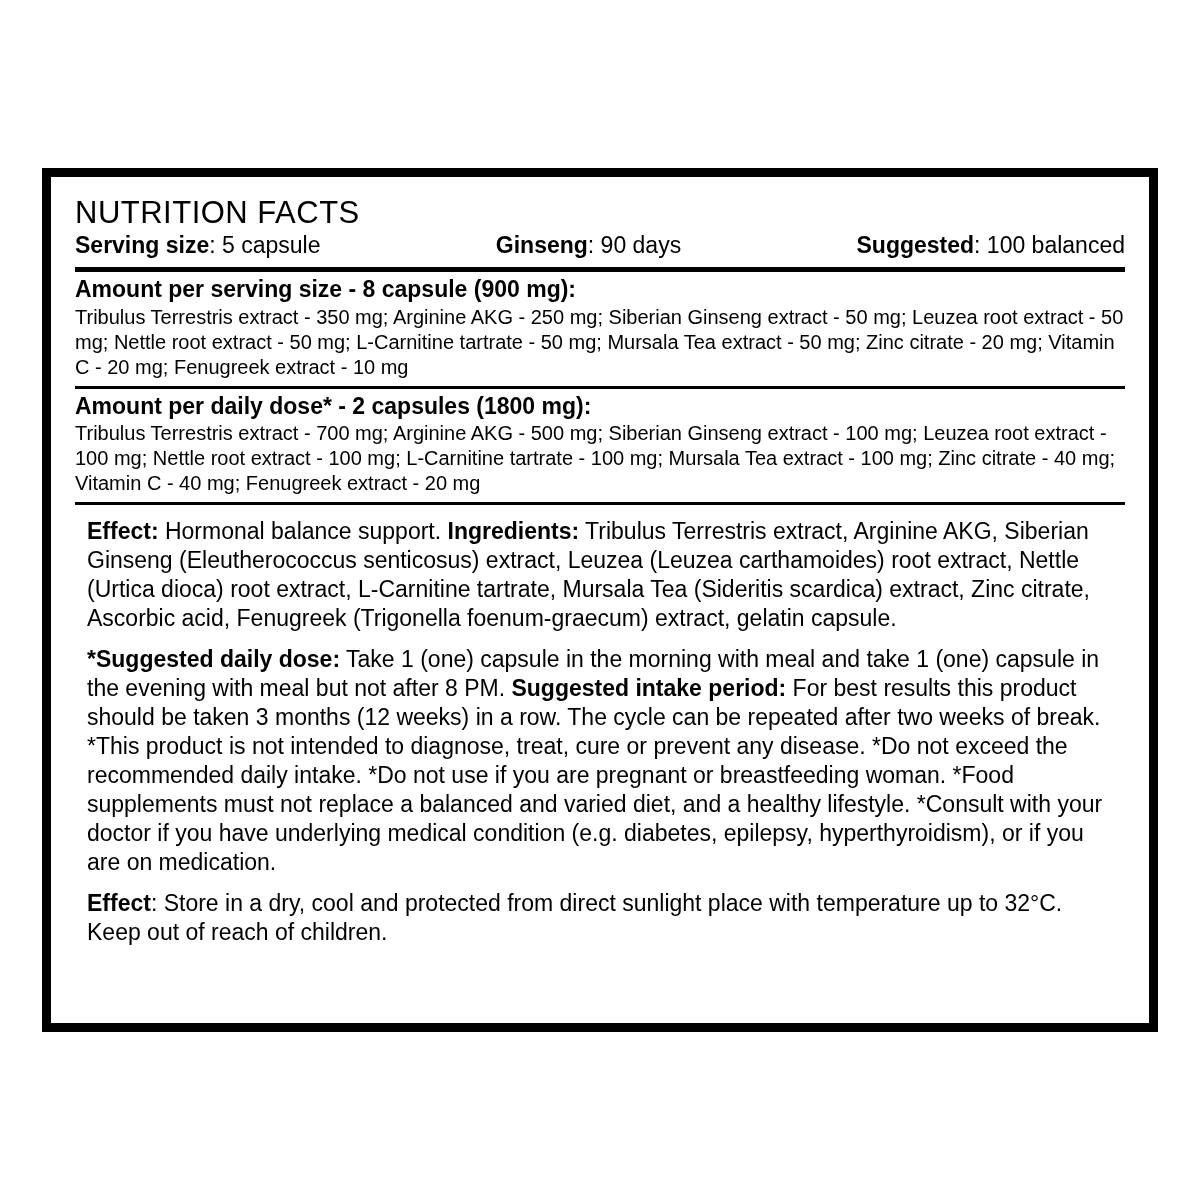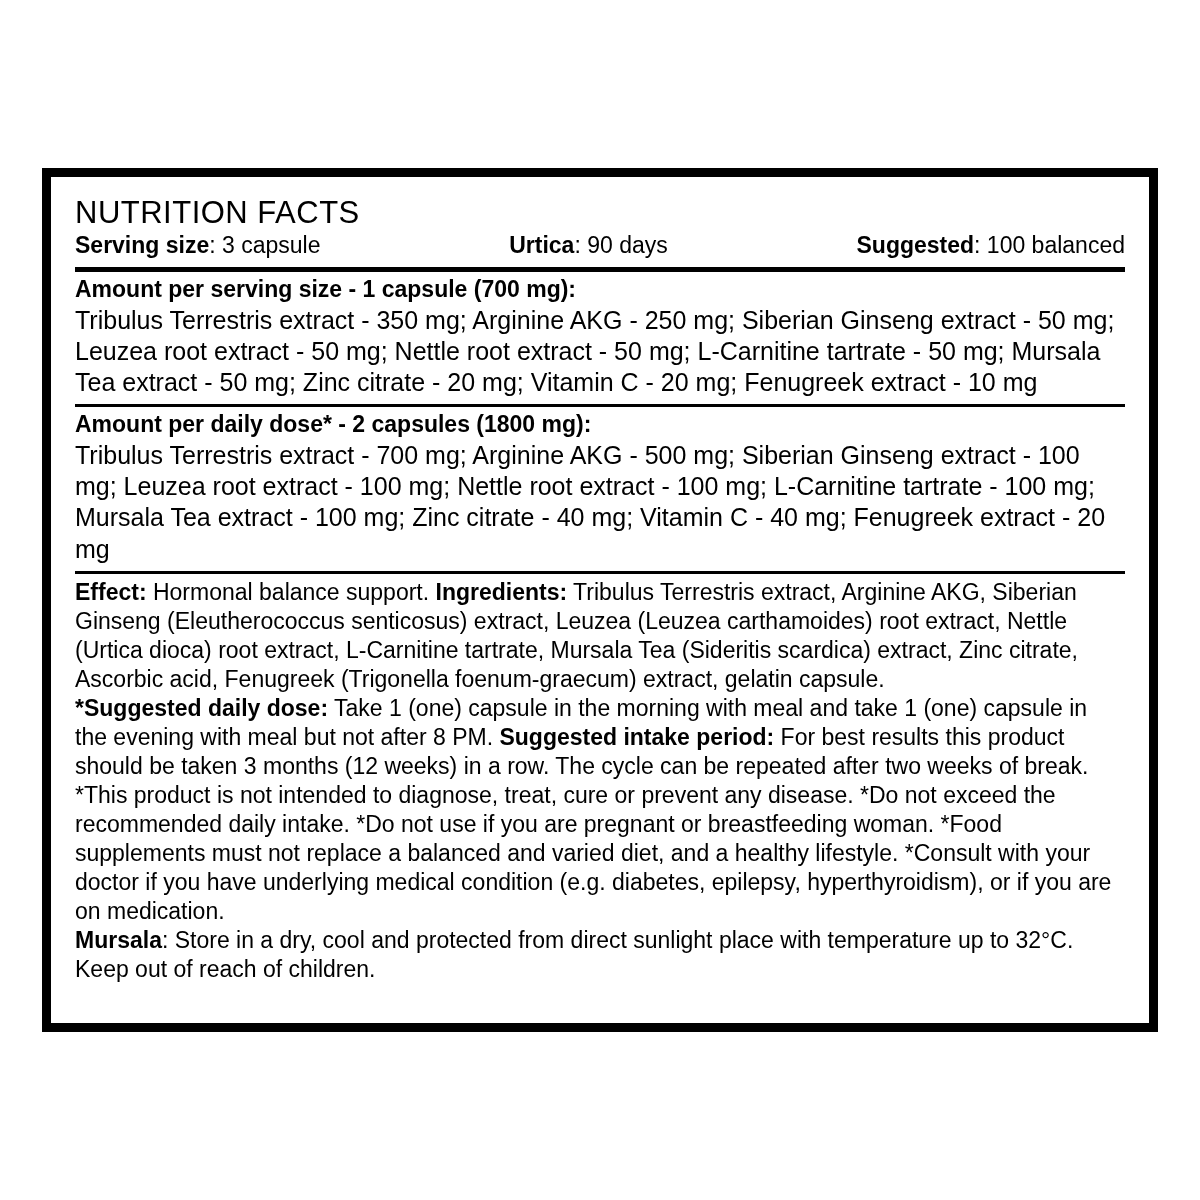--- a/index.html
+++ b/index.html
@@ -71,70 +71,70 @@
   }
 
   .block-head {
     font-size: 23px;
     font-weight: bold;
     line-height: 1.2;
     margin-bottom: 1px;
   }
 
   .block-body {
-    font-size: 25px;
+    font-size: 20px;
     line-height: 1.25;
   }
 
   .notes {
     font-size: 23px;
     line-height: 1.26;
   }
   .notes p {
-    margin: 0;
+    margin: 12px;
   }
 </style>
 </head>
 <body>
 
 <div class="page">
   <div class="panel">
     <div class="inner">
 
       <div class="title">NUTRITION FACTS</div>
 
       <div class="serving-row">
         <div class="left">
-          <span class="b">Serving size</span><span>: 3 capsule</span>
+          <span class="b">Serving size</span><span>: 5 capsule</span>
         </div>
         <div class="mid">
-          <span class="b">Urtica</span><span>: 90 days</span>
+          <span class="b">Ginseng</span><span>: 90 days</span>
         </div>
         <div class="right">
           <span class="b">Suggested</span><span>: 100 balanced</span>
         </div>
       </div>
 
       <div class="rule"></div>
 
       <div>
-        <div class="block-head">Amount per serving size - 1 capsule (700 mg):</div>
+        <div class="block-head">Amount per serving size - 8 capsule (900 mg):</div>
         <div class="block-body">Tribulus Terrestris extract - 350 mg; Arginine AKG - 250 mg; Siberian Ginseng extract - 50 mg; Leuzea root extract - 50 mg; Nettle root extract - 50 mg; L-Carnitine tartrate - 50 mg; Mursala Tea extract - 50 mg; Zinc citrate - 20 mg; Vitamin C - 20 mg; Fenugreek extract - 10 mg</div>
       </div>
 
       <div class="rule-thin"></div>
 
       <div>
         <div class="block-head">Amount per daily dose* - 2 capsules (1800 mg):</div>
         <div class="block-body">Tribulus Terrestris extract - 700 mg; Arginine AKG - 500 mg; Siberian Ginseng extract - 100 mg; Leuzea root extract - 100 mg; Nettle root extract - 100 mg; L-Carnitine tartrate - 100 mg; Mursala Tea extract - 100 mg; Zinc citrate - 40 mg; Vitamin C - 40 mg; Fenugreek extract - 20 mg</div>
       </div>
 
       <div class="rule-thin"></div>
 
       <div class="notes">
         <p><span class="b">Effect:</span><span> Hormonal balance support. </span><span class="b">Ingredients:</span><span> Tribulus Terrestris extract, Arginine AKG, Siberian Ginseng (Eleutherococcus senticosus) extract, Leuzea (Leuzea carthamoides) root extract, Nettle (Urtica dioca) root extract, L-Carnitine tartrate, Mursala Tea (Sideritis scardica) extract, Zinc citrate, Ascorbic acid, Fenugreek (Trigonella foenum-graecum) extract, gelatin capsule.</span></p>
         <p><span class="b">*Suggested daily dose:</span><span> Take 1 (one) capsule in the morning with meal and take 1 (one) capsule in the evening with meal but not after 8 PM. </span><span class="b">Suggested intake period:</span><span> For best results this product should be taken 3 months (12 weeks) in a row. The cycle can be repeated after two weeks of break. *This product is not intended to diagnose, treat, cure or prevent any disease. *Do not exceed the recommended daily intake. *Do not use if you are pregnant or breastfeeding woman. *Food supplements must not replace a balanced and varied diet, and a healthy lifestyle. *Consult with your doctor if you have underlying medical condition (e.g. diabetes, epilepsy, hyperthyroidism), or if you are on medication.</span></p>
-        <p><span class="b">Mursala</span><span>: Store in a dry, cool and protected from direct sunlight place with temperature up to 32°C. Keep out of reach of children.</span></p>
+        <p><span class="b">Effect</span><span>: Store in a dry, cool and protected from direct sunlight place with temperature up to 32°C. Keep out of reach of children.</span></p>
       </div>
 
     </div>
   </div>
 </div>
 
 </body></html>

